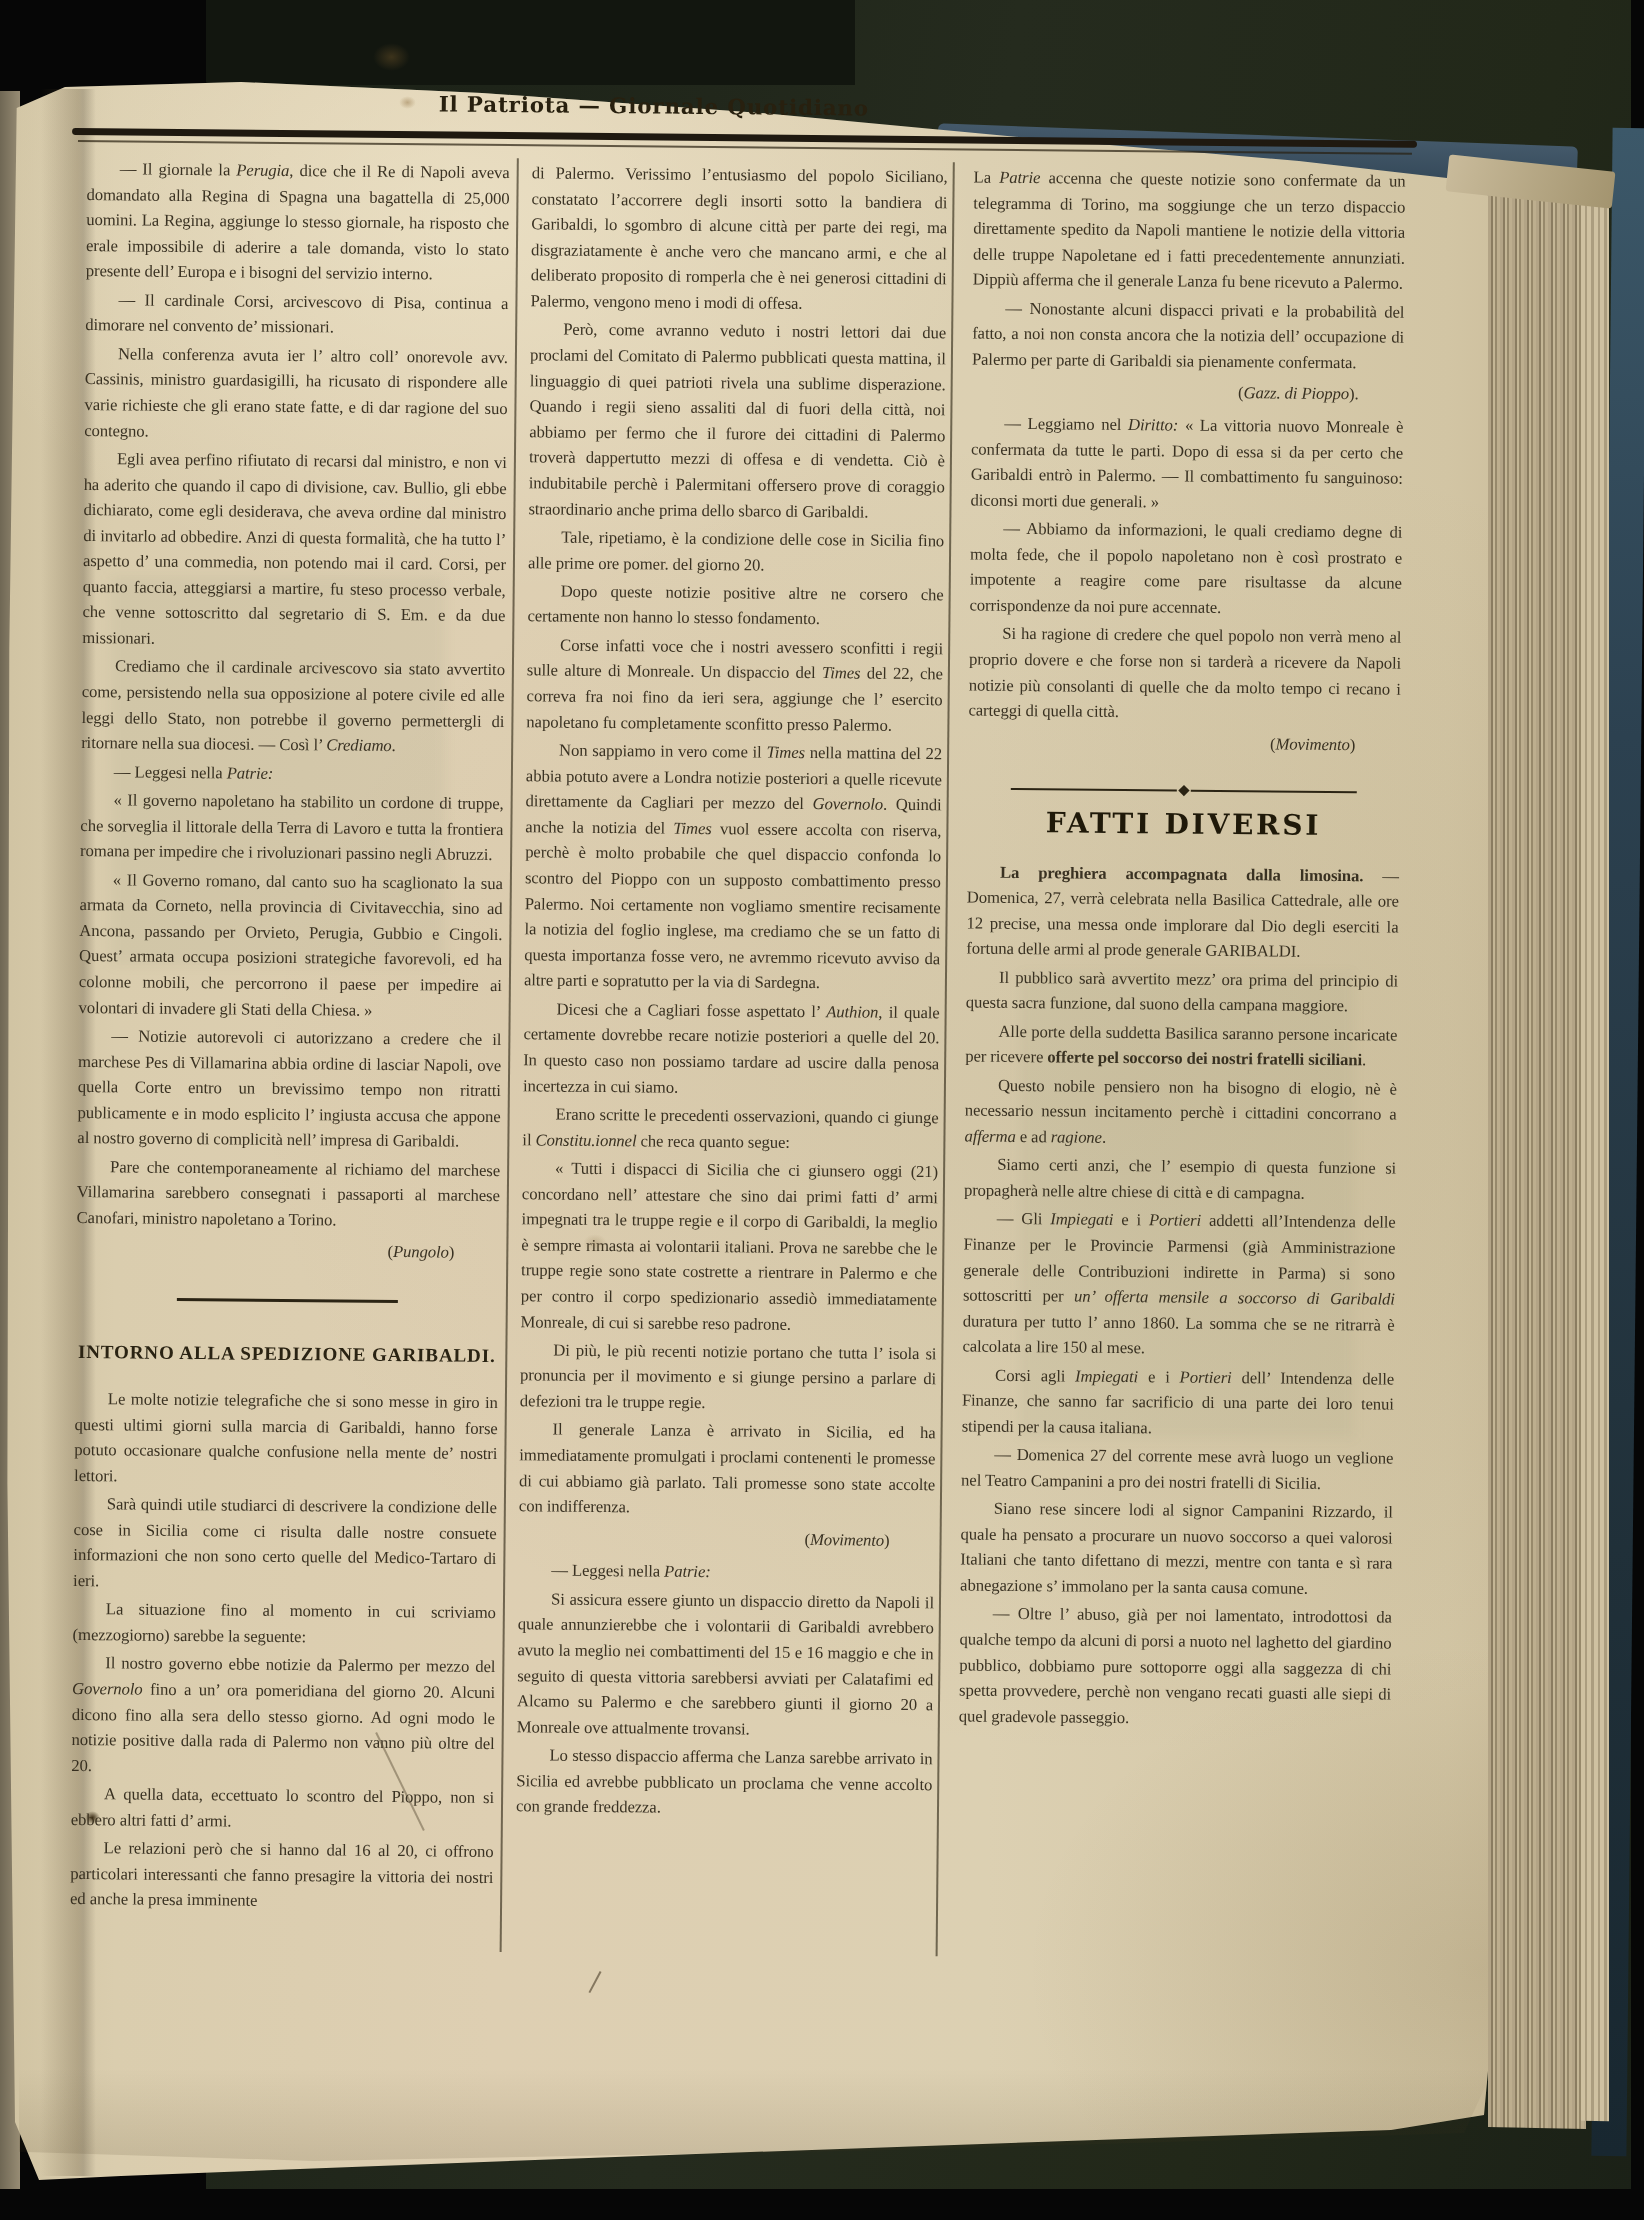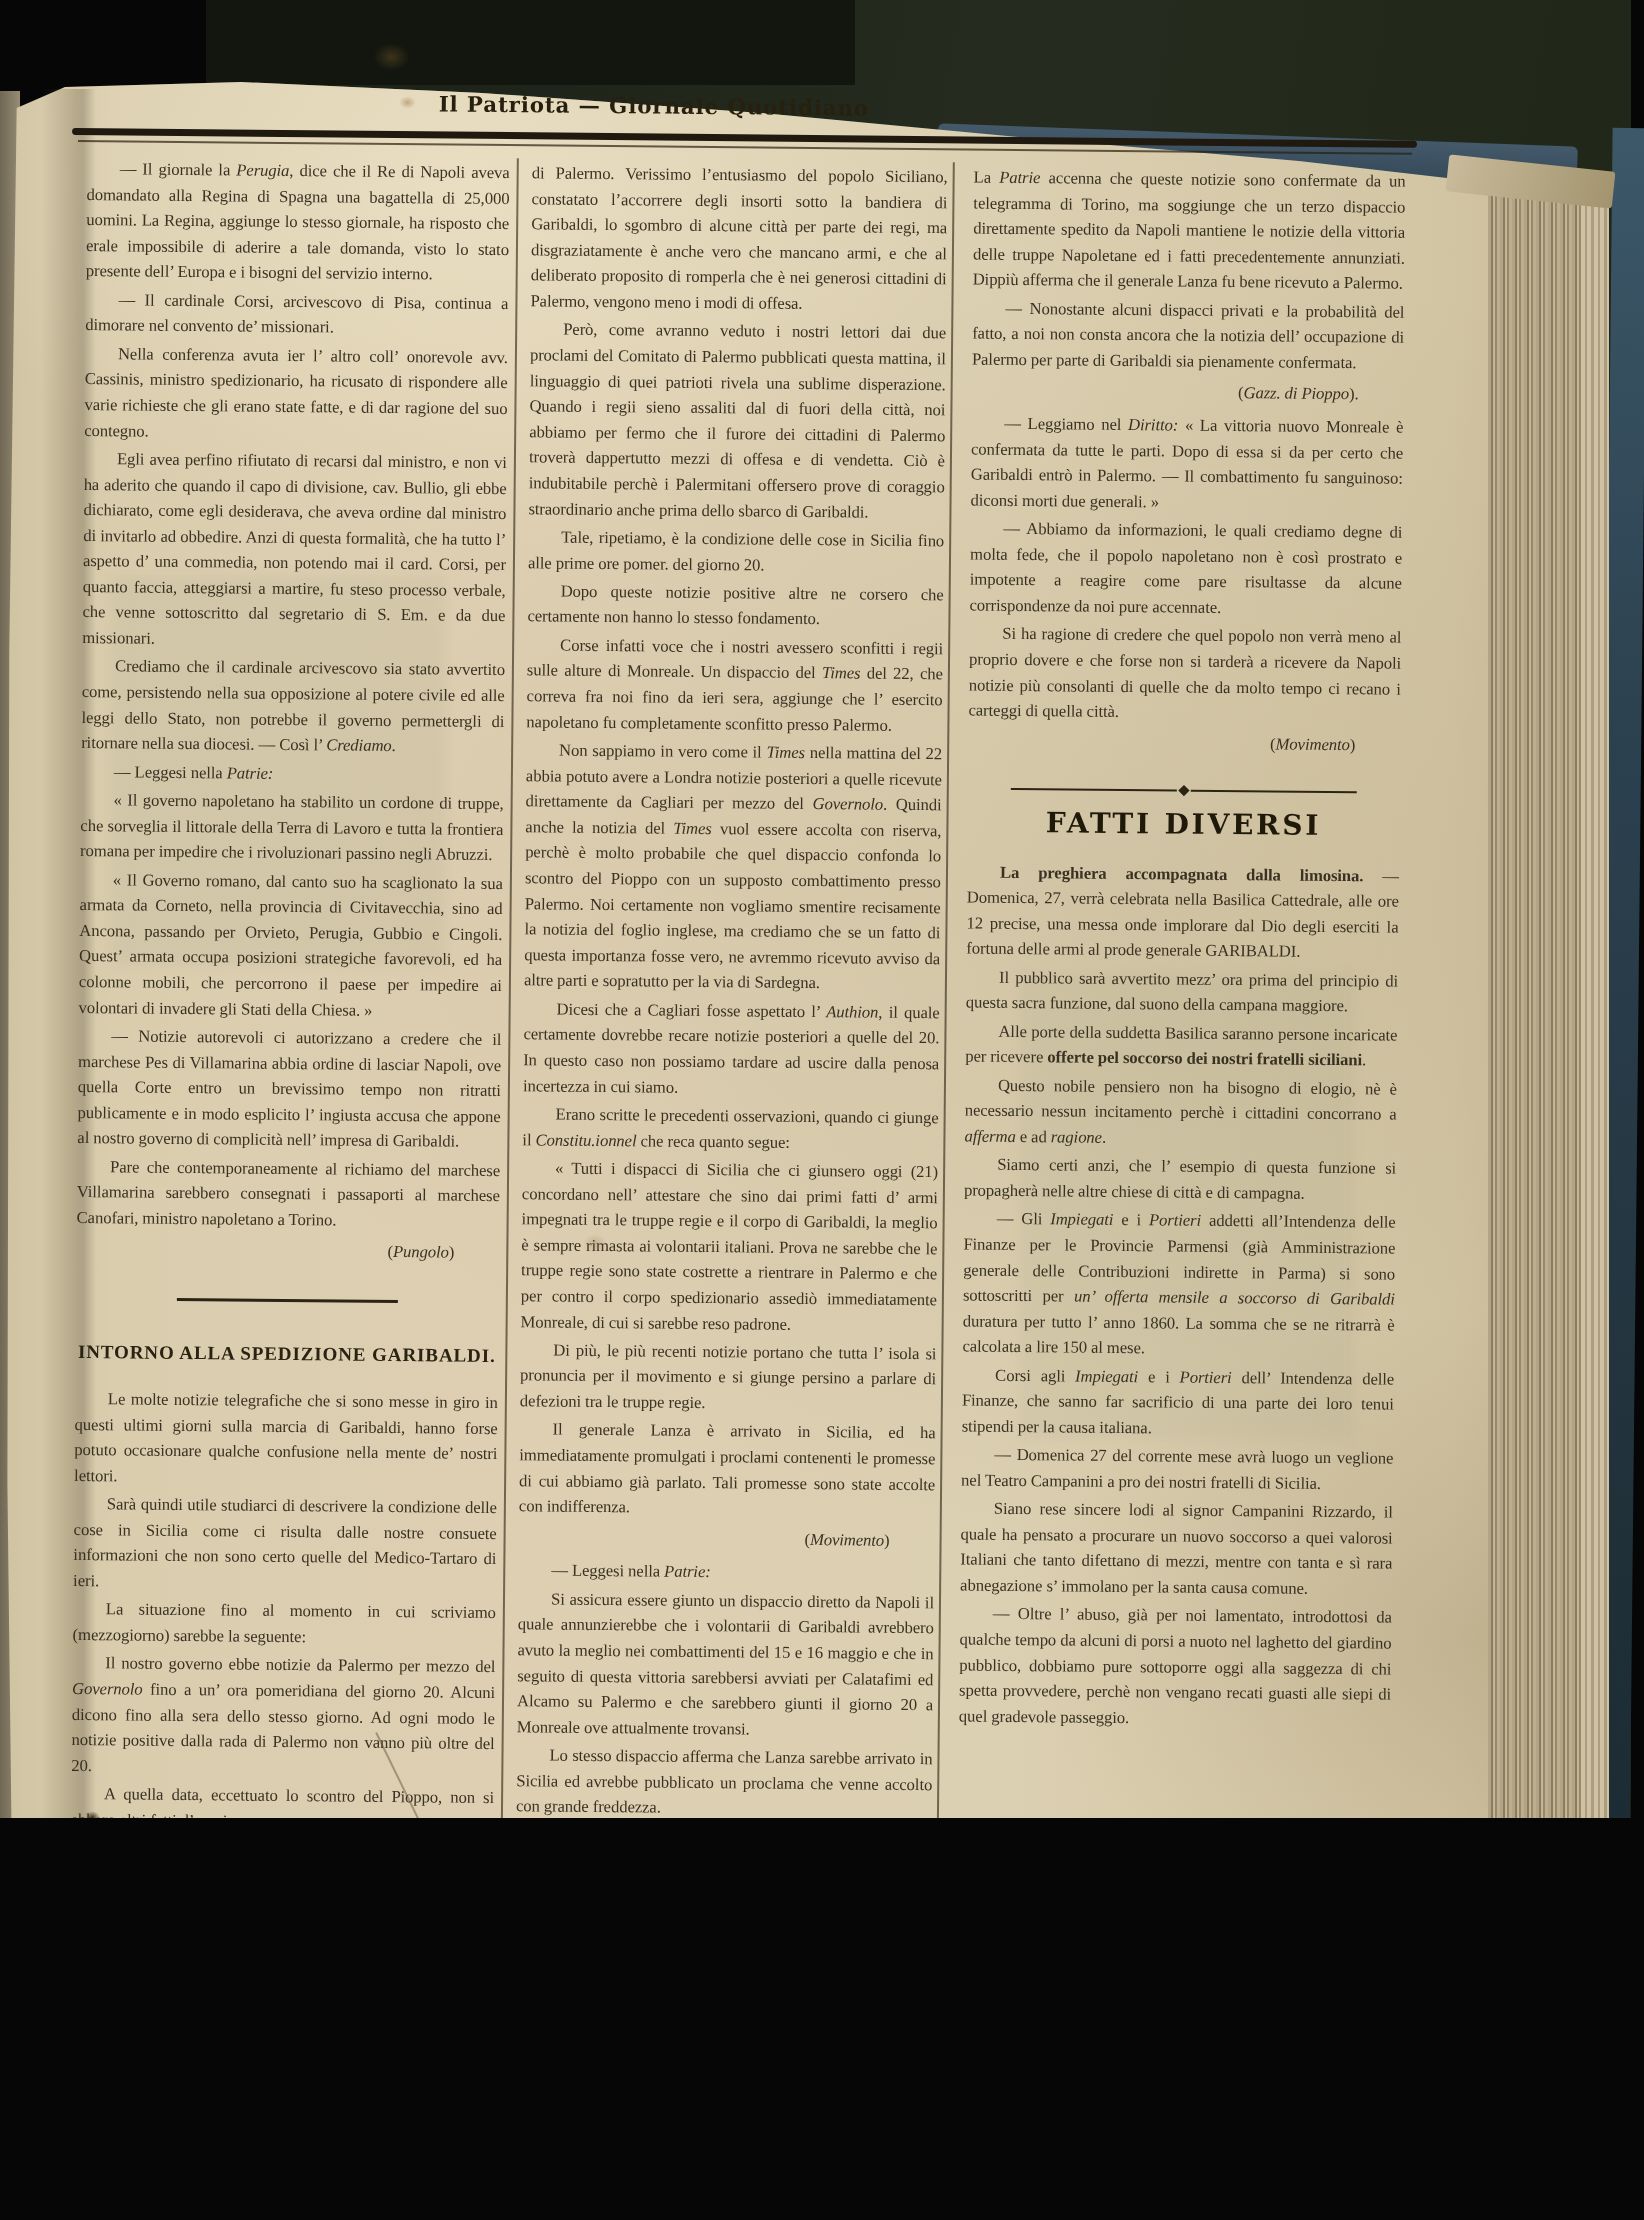--- a/index.html
+++ b/index.html
@@ -1,16 +1,16 @@
 <!DOCTYPE html>
 <html lang="it" style="font-size:15px"><head>
 <meta charset="utf-8">
 <style>
   html,body{margin:0;padding:0;background:#060606;}
-  #canvas{position:relative;width:1645px;height:1818px;overflow:hidden;background:#060606;
+  #canvas{position:relative;width:1645px;height:2189px;overflow:hidden;background:#060606;
           font-family:"Liberation Serif", serif;}
   [data-name]{box-sizing:border-box;}
 
   
   .backdrop{position:absolute;left:206px;top:0;width:1425px;height:2221px;z-index:1;
     background:linear-gradient(100deg,#1a2016 0%,#252b1e 45%,#222819 75%,#1b2117 100%);}
   .backdrop-topdark{position:absolute;left:206px;top:0;width:649px;height:85px;z-index:1;
     background:#12160f;}
 
   
@@ -117,21 +117,21 @@
 
   <div class="printed" data-name="printed-area">
     <div class="masthead" data-name="masthead-title">Il Patriota — Giornale Quotidiano</div>
     <div class="rule-thick" data-name="masthead-rule-thick"></div>
     <div class="rule-thin" data-name="masthead-rule-thin"></div>
     <div class="vrule v1" data-name="column-divider-1"></div>
     <div class="vrule v2" data-name="column-divider-2"></div>
     <div class="col col1" data-name="column-1">
         <p class="p" data-name="paragraph"><span>— Il giornale la </span><span class="i">Perugia</span><span>, dice che il Re di Napoli aveva domandato alla Regina di Spagna una bagattella di 25,000 uomini. La Regina, aggiunge lo stesso giornale, ha risposto che erale impossibile di aderire a tale domanda, visto lo stato presente dell’ Europa e i bisogni del servizio interno.</span></p>
         <p class="p" data-name="paragraph"><span>— Il cardinale Corsi, arcivescovo di Pisa, continua a dimorare nel convento de’ missionari.</span></p>
-        <p class="p" data-name="paragraph"><span>Nella conferenza avuta ier l’ altro coll’ onorevole avv. Cassinis, ministro spedizionario, ha ricusato di rispondere alle varie richieste che gli erano state fatte, e di dar ragione del suo contegno.</span></p>
+        <p class="p" data-name="paragraph"><span>Nella conferenza avuta ier l’ altro coll’ onorevole avv. Cassinis, ministro guardasigilli, ha ricusato di rispondere alle varie richieste che gli erano state fatte, e di dar ragione del suo contegno.</span></p>
         <p class="p" data-name="paragraph"><span>Egli avea perfino rifiutato di recarsi dal ministro, e non vi ha aderito che quando il capo di divisione, cav. Bullio, gli ebbe dichiarato, come egli desiderava, che aveva ordine dal ministro di invitarlo ad obbedire. Anzi di questa formalità, che ha tutto l’ aspetto d’ una commedia, non potendo mai il card. Corsi, per quanto faccia, atteggiarsi a martire, fu steso processo verbale, che venne sottoscritto dal segretario di S. Em. e da due missionari.</span></p>
         <p class="p" data-name="paragraph"><span>Crediamo che il cardinale arcivescovo sia stato avvertito come, persistendo nella sua opposizione al potere civile ed alle leggi dello Stato, non potrebbe il governo permettergli di ritornare nella sua diocesi. — Così l’ </span><span class="i">Crediamo</span><span>.</span></p>
         <p class="p" data-name="paragraph"><span>— Leggesi nella </span><span class="i">Patrie:</span></p>
         <p class="p" data-name="paragraph"><span>« Il governo napoletano ha stabilito un cordone di truppe, che sorveglia il littorale della Terra di Lavoro e tutta la frontiera romana per impedire che i rivoluzionari passino negli Abruzzi.</span></p>
         <p class="p" data-name="paragraph"><span>« Il Governo romano, dal canto suo ha scaglionato la sua armata da Corneto, nella provincia di Civitavecchia, sino ad Ancona, passando per Orvieto, Perugia, Gubbio e Cingoli. Quest’ armata occupa posizioni strategiche favorevoli, ed ha colonne mobili, che percorrono il paese per impedire ai volontari di invadere gli Stati della Chiesa. »</span></p>
         <p class="p" data-name="paragraph"><span>— Notizie autorevoli ci autorizzano a credere che il marchese Pes di Villamarina abbia ordine di lasciar Napoli, ove quella Corte entro un brevissimo tempo non ritratti publicamente e in modo esplicito l’ ingiusta accusa che appone al nostro governo di complicità nell’ impresa di Garibaldi.</span></p>
         <p class="p" data-name="paragraph"><span>Pare che contemporaneamente al richiamo del marchese Villamarina sarebbero consegnati i passaporti al marchese Canofari, ministro napoletano a Torino.</span></p>
         <p class="att" data-name="source-attribution"><span>(</span><span class="i">Pungolo</span><span>)</span></p>
         <div class="short-rule" data-name="section-divider-rule"></div>
         <p class="h2" data-name="article-title"><span>INTORNO ALLA SPEDIZIONE GARIBALDI.</span></p>

